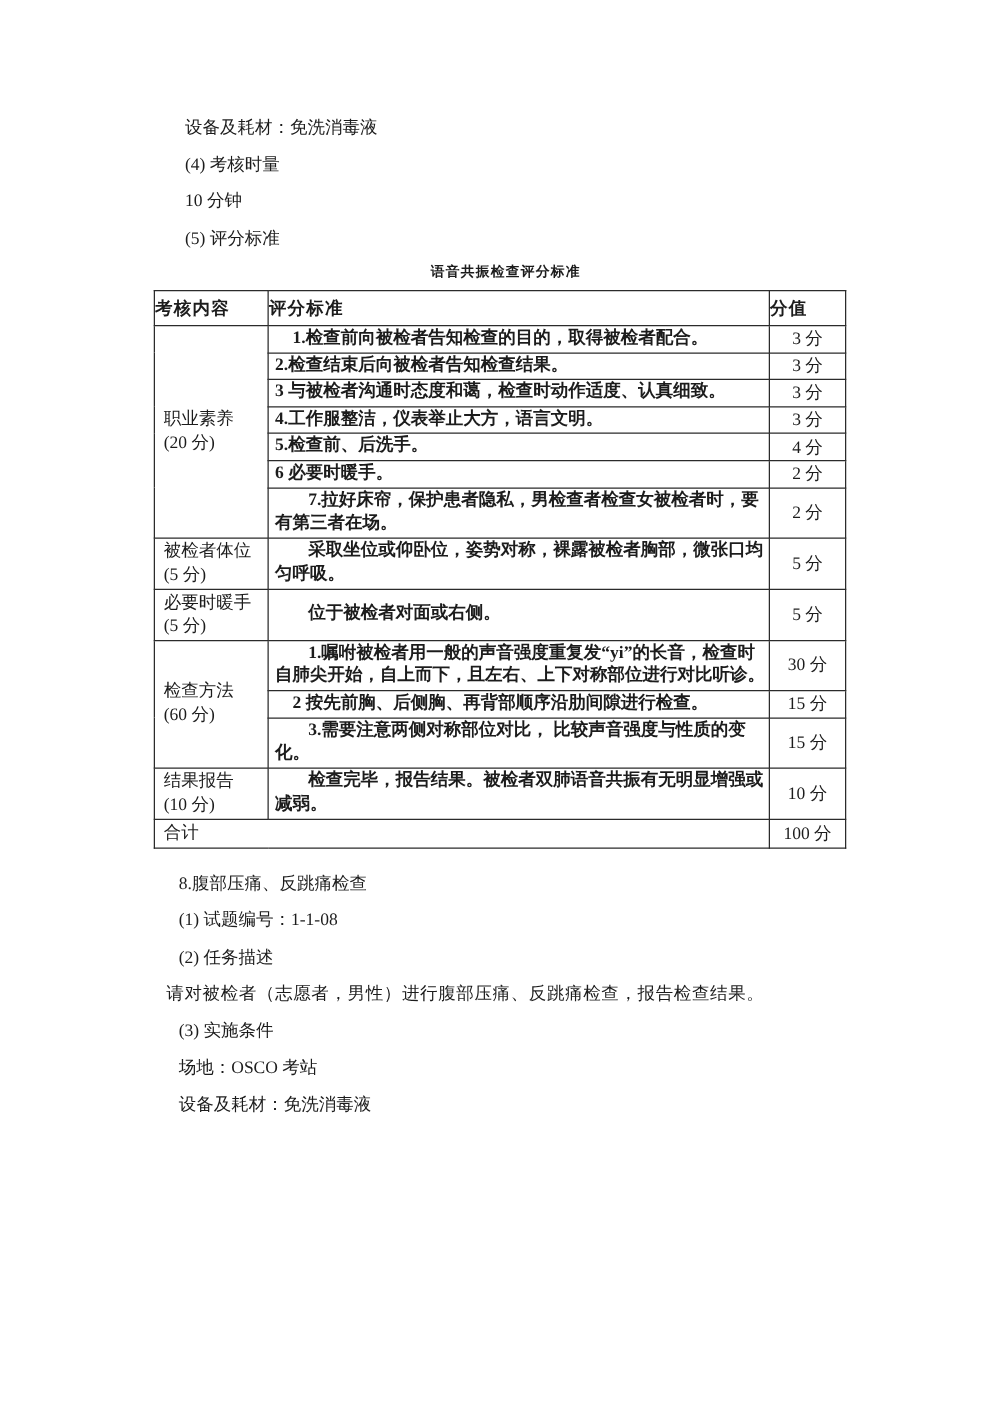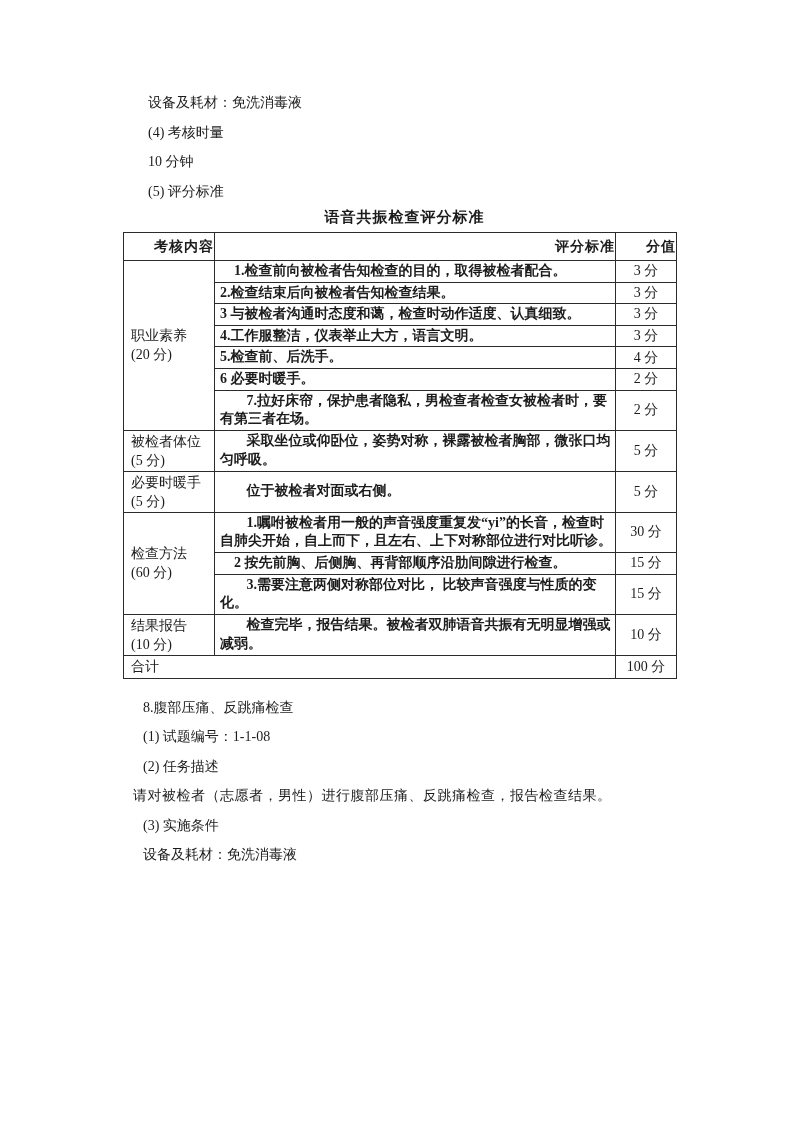--- a/index.html
+++ b/index.html
@@ -15,43 +15,43 @@
   }
   .doc-line {
     font-size:14px;
     line-height:29.5px;
     white-space:pre-wrap;
   }
   .ind-60 { padding-left:60px; }
   .ind-55 { padding-left:55px; }
   .tbl-title {
     text-align:center;
-    font-family:Liberation Mono, monospace;
+    font-family:Liberation Serif, serif;
     font-weight:bold;
-    font-size:15px;
+    font-size:11px;
     line-height:25px;
     letter-spacing:1px;
   }
   table.score-table {
     border-collapse:collapse;
     table-layout:fixed;
     width:553px;
     margin-left:35px;
     margin-top:1px;
   }
   .score-table td {
     border:1px solid #2b2b2b;
     font-size:14px;
     vertical-align:middle;
     overflow:hidden;
   }
   .c-head {
     font-family:"Liberation Sans","DejaVu Sans",sans-serif;
     font-weight:bold;
-    text-align:right;
+    text-align:left;
     letter-spacing:1px;
   }
   .c-label { padding:1px 2px 1px 7px; line-height:19px; }
   .c-label span { display:block; }
   .c-crit  { padding:1px 3px 1px 5px; line-height:18.6px;font-weight:bold; }
   .c-crit.para { text-indent:1.9em; }
   .c-crit.ind1 { text-indent:1em; }
   .c-score { text-align:center; padding:0 2px; }
   tr.h-head   { height:28px; }
   tr.h-single { height:19px; }
@@ -179,15 +179,16 @@
       <td class="c-score">100 分</td>
     </tr>
   </tbody>
     </table>
 
   <div class="doc-line ind-55 sec-heading">8.腹部压痛、反跳痛检查</div>
   <div class="doc-line ind-55">(1) 试题编号：1-1-08</div>
   <div class="doc-line ind-55">(2) 任务描述</div>
   <div class="request-line">请对被检者（志愿者，男性）进行腹部压痛、反跳痛检查，报告检查结果。</div>
   <div class="doc-line ind-55">(3) 实施条件</div>
+  <div class="doc-line ind-55">场地：OSCO 考站</div>
   <div class="doc-line ind-55">设备及耗材：免洗消毒液</div>
 
 </div>
 
 </body></html>

